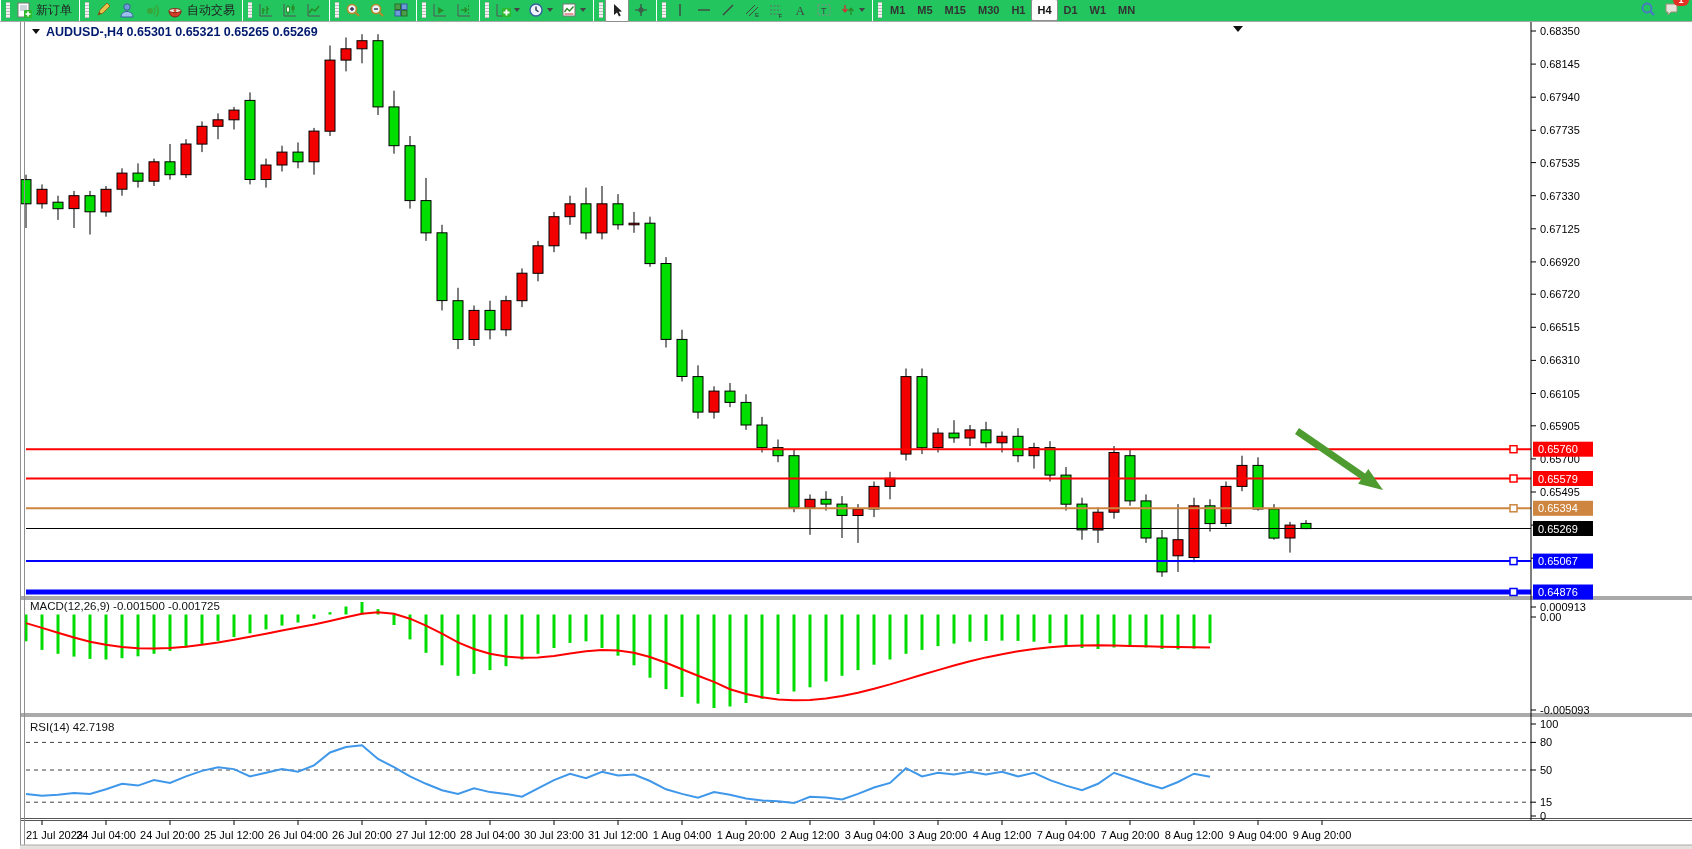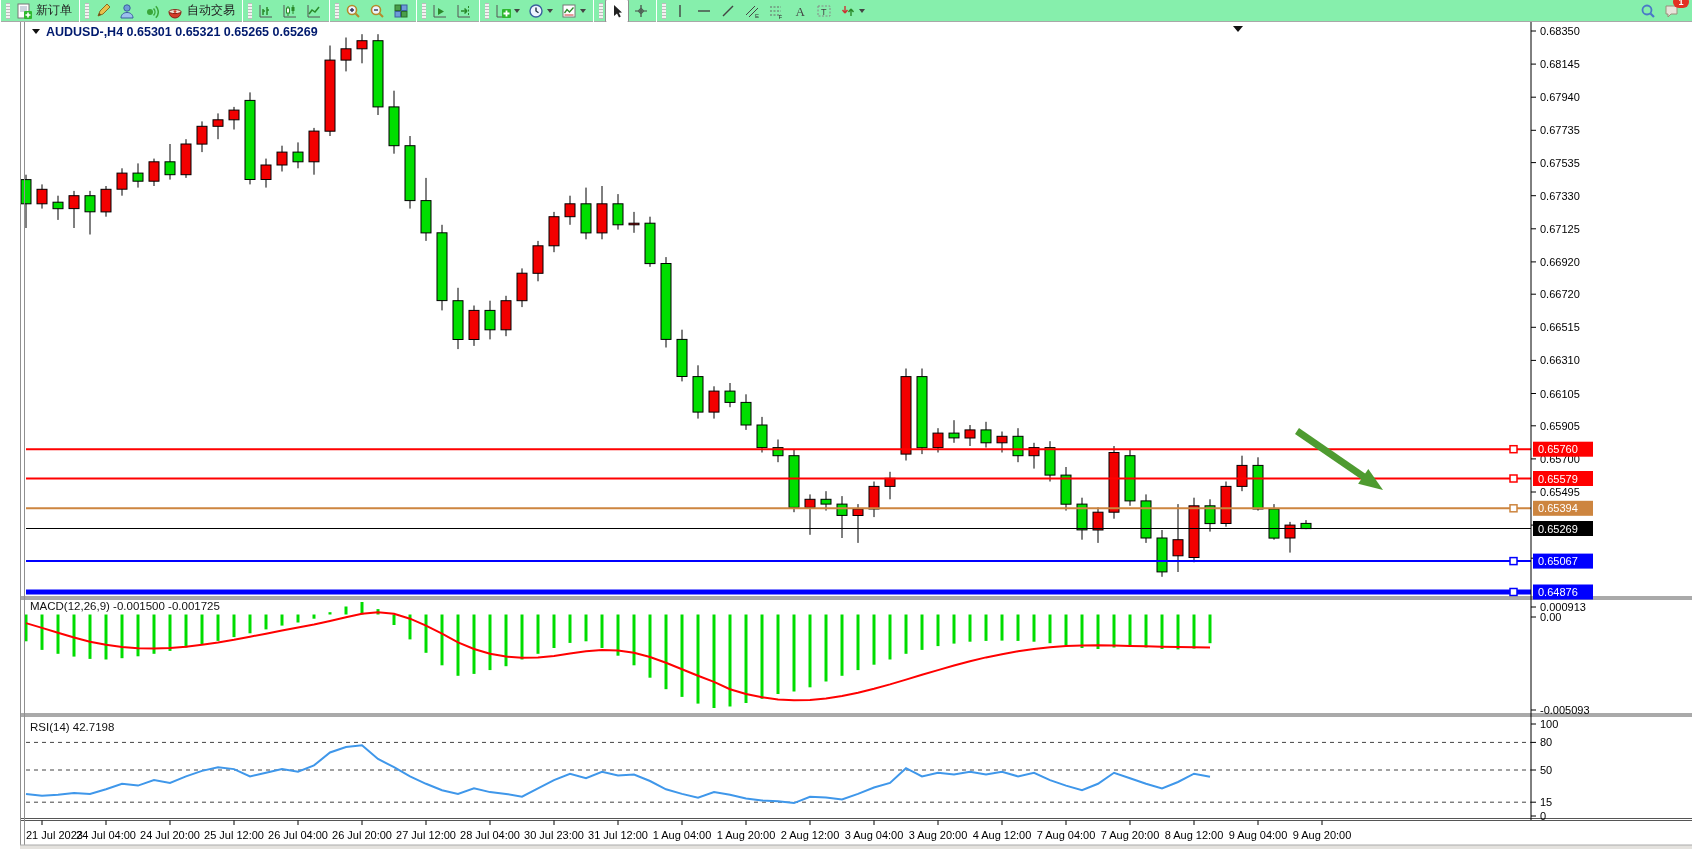--- a/index.html
+++ b/index.html
@@ -1,19 +1,19 @@
 <!DOCTYPE html>
 <html><head>
 <meta charset="utf-8">
 <style>
   html,body{margin:0;padding:0;background:#ececec;font-family:"Liberation Sans","DejaVu Sans",sans-serif;}
   #app{position:relative;width:1692px;height:849px;background:#fff;overflow:hidden;}
   
-  #toolbar{position:absolute;left:0;top:0;width:1692px;height:22px;background:#86efac;
-    border-bottom:1px solid #a8a8a8;display:flex;align-items:center;box-sizing:border-box;}
+  #toolbar{position:absolute;left:0;top:0;width:1692px;height:22px;background:#22c55e;
+    border-bottom:1px solid #a8a8a8;display:flex;align-items:flex-end;box-sizing:border-box;}
   .tb-group{display:flex;align-items:center;height:22px;padding:0 3px;border-left:1px solid #fff;}
   .tb-grip{width:4px;height:16px;margin:0 2px;background:repeating-linear-gradient(#bbb 0 1px,#f2f1f0 1px 3px);}
   .tb-btn{display:flex;align-items:center;height:20px;padding:1px 3px;border:1px solid transparent;border-radius:2px;cursor:pointer;}
   .tb-btn.pressed{background:#fff;border:1px solid #8e8e8e;}
   .tb-btn .lbl{font-size:12px;color:#222;margin-left:4px;white-space:nowrap;}
   .tb-btn svg{display:block;}
   .tb-dd{width:0;height:0;border-left:3px solid transparent;border-right:3px solid transparent;border-top:4px solid #444;margin-left:3px;}
   .tf-btn{font-size:11px;font-weight:bold;color:#333;padding:2px 5px;height:16px;line-height:16px;border:1px solid transparent;border-radius:2px;cursor:pointer;}
   .tf-btn.pressed{background:#fdfdfd;border:1px solid #8e8e8e;color:#111;}
   #tb-right{margin-left:auto;display:flex;align-items:center;padding-right:8px;}
@@ -216,20 +216,32 @@
             <text x="5" y="11.5" font-size="9" fill="#444">T</text>
           </svg>
         </div>
         <div class="tb-btn">
           <svg width="16" height="16" viewBox="0 0 16 16">
             <path d="M5 3v7m0 0-2.5-3M5 10 7.5 7" stroke="#c33" stroke-width="1.4" fill="none"></path>
             <path d="M11 13V6m0 0-2.5 3M11 6l2.5 3" stroke="#2a8a2a" stroke-width="1.4" fill="none"></path>
           </svg>
           <span class="tb-dd"></span>
         </div>
+      </div>
+      <div class="tb-group">
+        <div class="tb-grip"></div>
+        <div class="tf-btn">M1</div>
+        <div class="tf-btn">M5</div>
+        <div class="tf-btn">M15</div>
+        <div class="tf-btn">M30</div>
+        <div class="tf-btn">H1</div>
+        <div class="tf-btn pressed">H4</div>
+        <div class="tf-btn">D1</div>
+        <div class="tf-btn">W1</div>
+        <div class="tf-btn">MN</div>
       </div>
       <div id="tb-right">
         <div class="tb-btn">
           <svg width="16" height="16" viewBox="0 0 16 16">
             <circle cx="7" cy="7" r="4.5" fill="none" stroke="#4a78c8" stroke-width="1.8"></circle>
             <line x1="10.5" y1="10.5" x2="14" y2="14" stroke="#4a78c8" stroke-width="2.2"></line>
           </svg>
         </div>
         <div class="tb-btn" style="position:relative">
           <svg width="16" height="16" viewBox="0 0 16 16">

